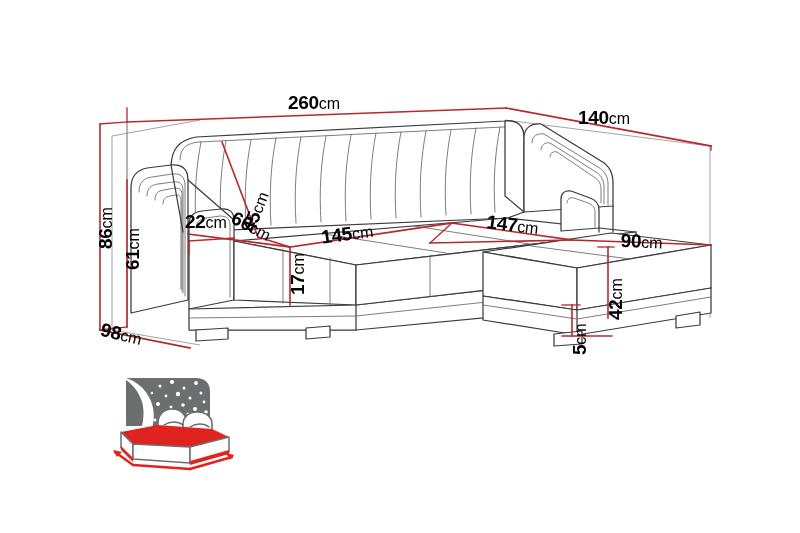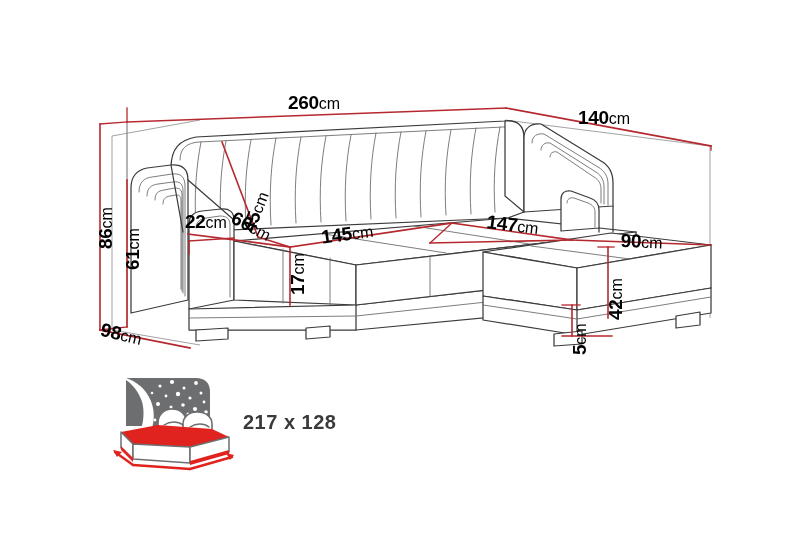--- a/index.html
+++ b/index.html
@@ -457,15 +457,14 @@
   </div>
 
   <div class="dim-label rot90" style="left:606px; top:320px;">
     <span class="num">42</span><span class="unit">cm</span>
   </div>
 
   <div class="dim-label rot90" style="left:570px; top:355px;">
     <span class="num">5</span><span class="unit">cm</span>
   </div>
 
-  <div class="bed-size-text" style="left:243px; top:411px;">217 x 128</div>
 
 </div>
 
 </body></html>

